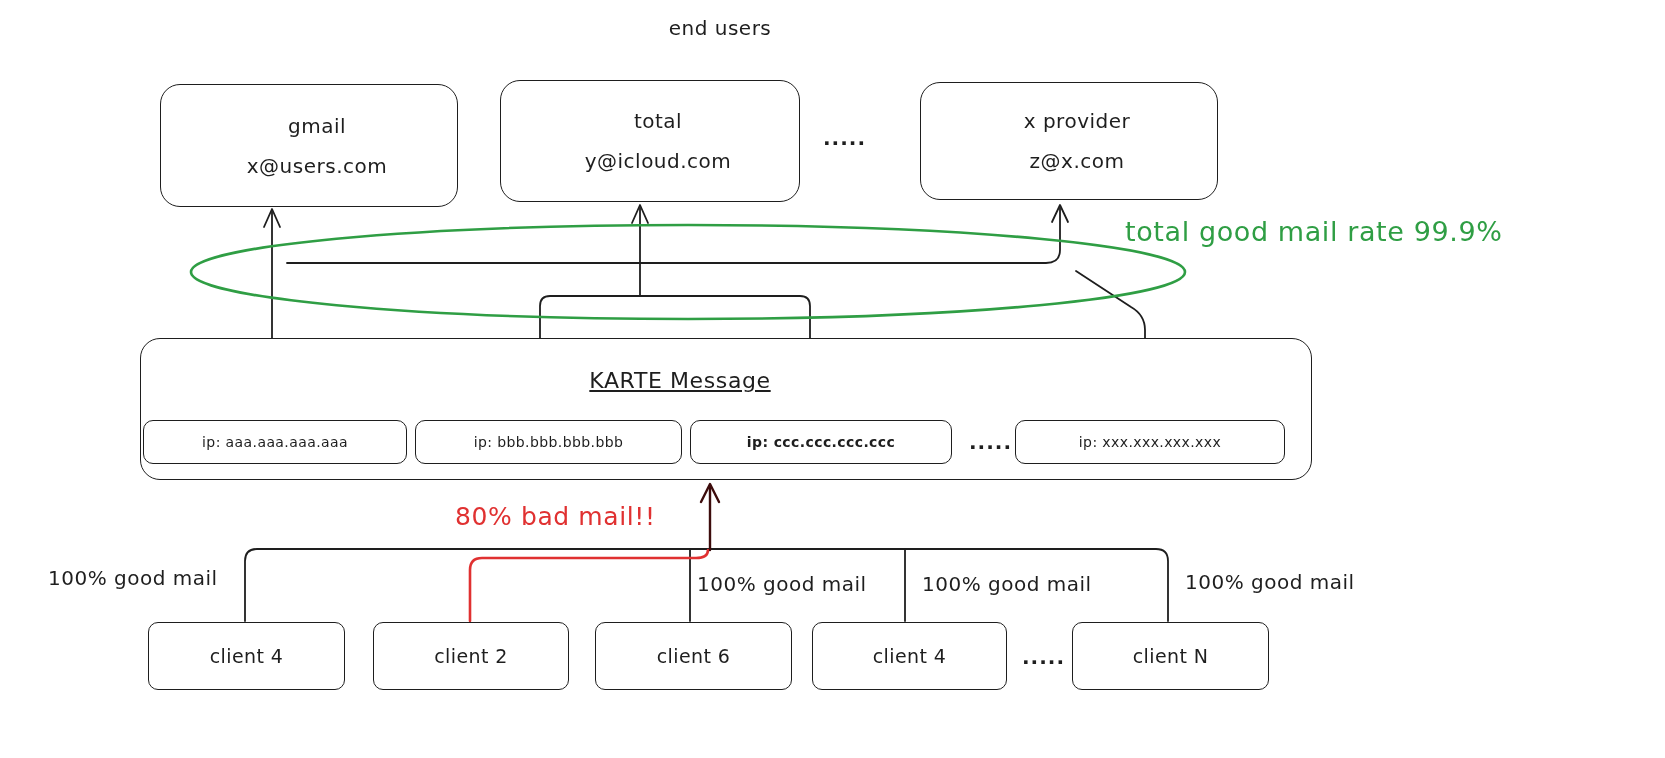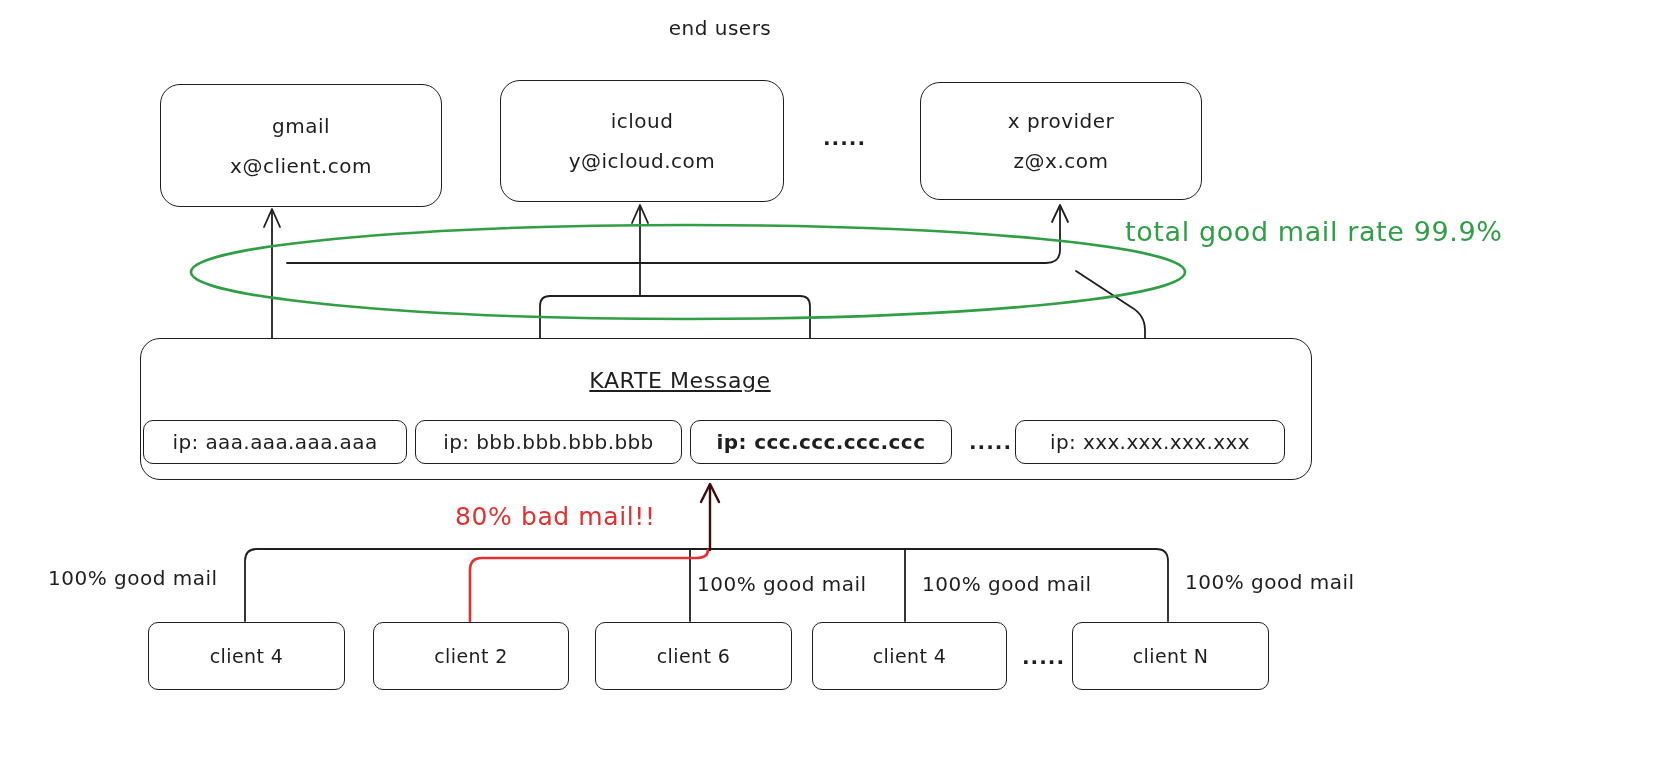--- a/index.html
+++ b/index.html
@@ -28,42 +28,42 @@
     border-radius: 18px;
     background: #ffffff;
     display: flex;
     flex-direction: column;
     align-items: center;
     justify-content: center;
     gap: 16px;
     font-size: 20px;
     letter-spacing: 0.5px;
   }
-  .provider-box { border-radius: 20px; }
+  .provider-box { border-radius: 20px; padding-left: 16px; }
   .karte-box {
     position: absolute;
     border: 1.8px solid #1e1e1e;
     border-radius: 20px;
     background: #ffffff;
   }
   .karte-title {
     position: absolute;
     text-align: center;
     font-size: 22px;
     letter-spacing: 0.6px;
   }
   .ip-box {
     position: absolute;
     border: 1.6px solid #1e1e1e;
     border-radius: 10px;
     background: #ffffff;
     display: flex;
     align-items: center;
     justify-content: center;
-    font-size: 20px;
+    font-size: 14px;
     letter-spacing: 0.4px;
   }
   .client-box {
     position: absolute;
     border: 1.6px solid #1e1e1e;
     border-radius: 10px;
     background: #ffffff;
     display: flex;
     align-items: center;
     justify-content: center;
@@ -134,25 +134,25 @@
       <path d="M 701 502 L 710 484 L 719 502"></path>
     </g>
 
     <ellipse cx="688" cy="272" rx="497" ry="47" fill="none" stroke="#2f9e44" stroke-width="2.6"></ellipse>
   </svg>
 
   <div class="plain-label" style="left:655px; top:16px; width:130px; text-align:center;">end users</div>
 
   <div class="node provider-box" style="left:160px; top:84px; width:280px; height:121px;">
     <div>gmail</div>
-    <div>x@client.com</div>
+    <div>x@users.com</div>
   </div>
 
   <div class="node provider-box" style="left:500px; top:80px; width:282px; height:120px;">
-    <div>icloud</div>
+    <div>total</div>
     <div>y@icloud.com</div>
   </div>
 
   <div class="ellipsis-label" style="left:823px; top:126px;">.....</div>
 
   <div class="node provider-box" style="left:920px; top:82px; width:280px; height:116px;">
     <div>x provider</div>
     <div>z@x.com</div>
   </div>
 

